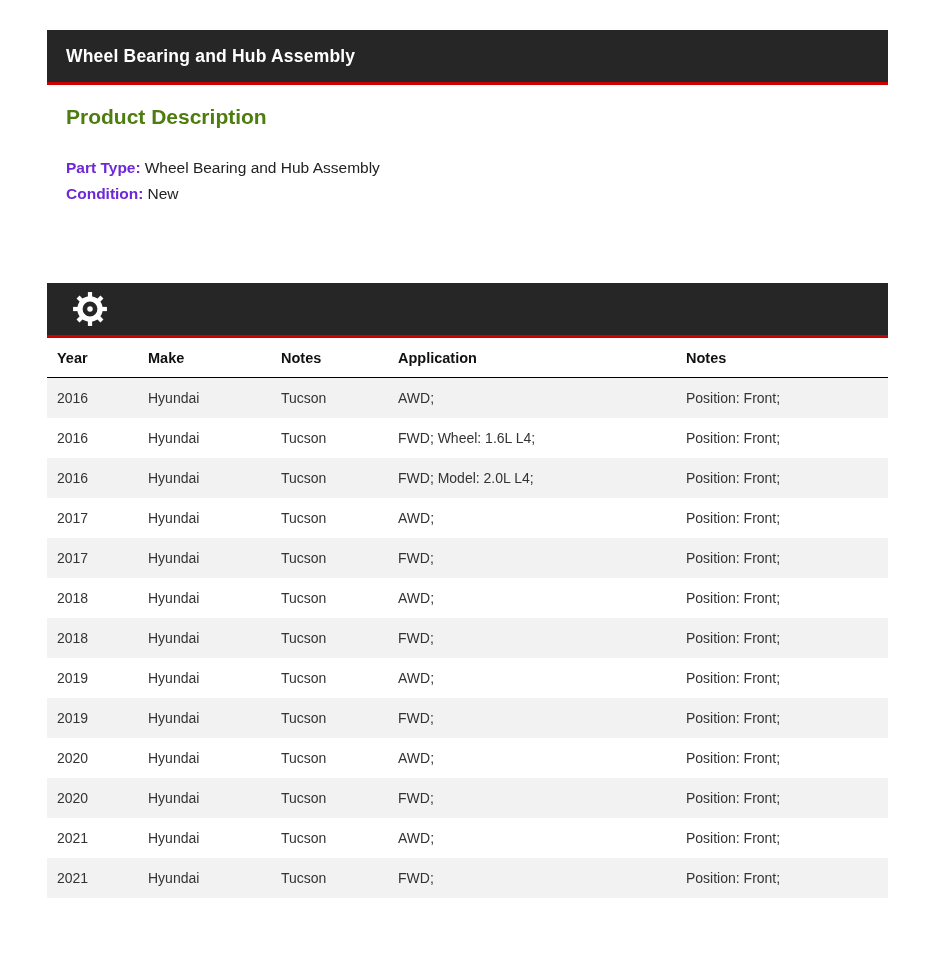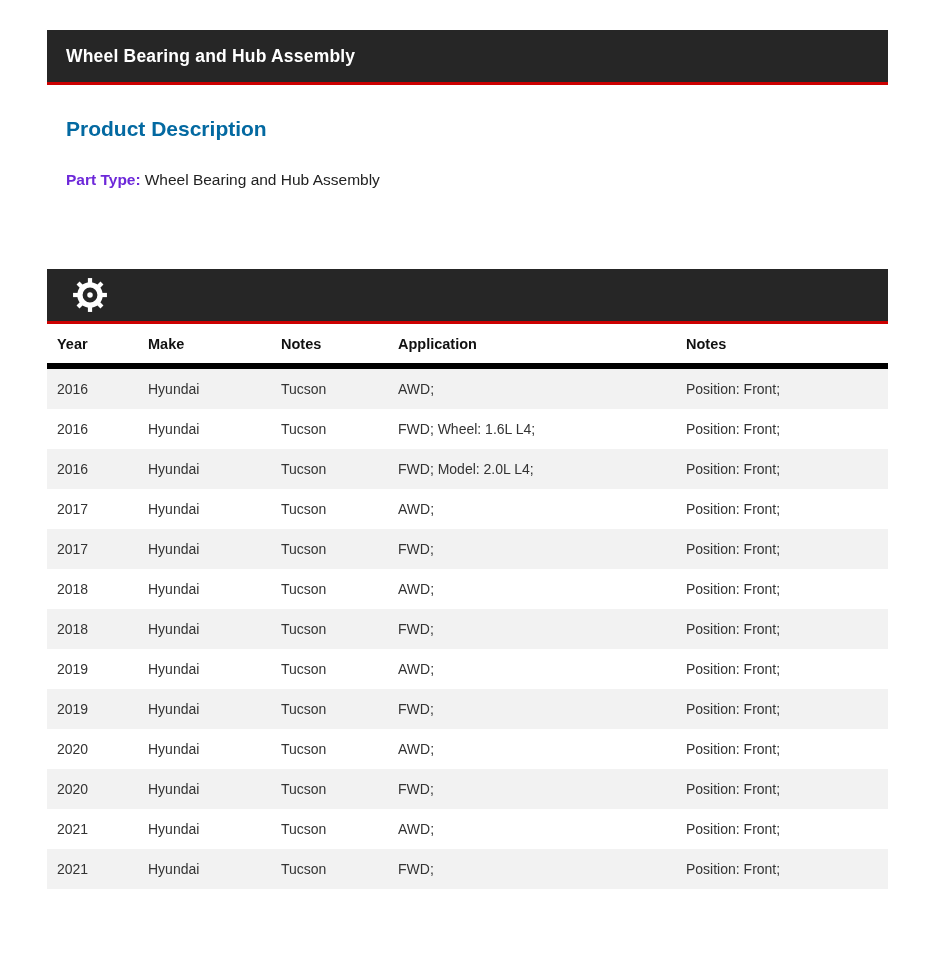--- a/index.html
+++ b/index.html
@@ -35,22 +35,22 @@
     align-items: center;
     justify-content: center;
     flex: 0 0 auto;
   }
 
   
   .panel-body { padding: 0 19px 34px; }
   .desc-heading {
     font-size: 21px;
     font-weight: bold;
-    color: #0369a1;
-    padding: 32px 0 0;
+    color: #4d7c0f;
+    padding: 20px 0 0;
   }
   .desc-fields {
     margin-top: 26px;
     max-width: 330px;
     font-size: 15.5px;
     line-height: 26px;
     color: #222222;
   }
   .desc-fields .field strong {
     font-weight: bold;
@@ -67,21 +67,21 @@
     font-size: 14px;
     color: #333333;
   }
   table.fitment thead th {
     text-align: left;
     font-weight: bold;
     color: #111111;
     font-size: 14.5px;
     padding: 12px 8px 11px 10px;
     background: #ffffff;
-    border-bottom: 6px solid #000000;
+    border-bottom: 1px solid #000000;
   }
   table.fitment tbody td {
     padding: 12px 8px 12px 10px;
     overflow: hidden;
     white-space: nowrap;
   }
   table.fitment tbody tr.stripe { background: var(--stripe, #f2f2f2); }
 </style>
 </head>
 <body>
@@ -89,20 +89,21 @@
 <div class="page">
 
   <section>
     <header class="panel-header">
       <h1 class="bar-title">Wheel Bearing and Hub Assembly</h1>
     </header>
     <div class="panel-body">
       <h2 class="desc-heading">Product Description</h2>
       <div class="desc-fields">
         <p class="field"><strong>Part Type:</strong><span>Wheel Bearing and Hub Assembly</span></p>
+        <p class="field"><strong>Condition:</strong><span>New</span></p>
       </div>
     </div>
   </section>
 
   <section class="compat">
     <header class="panel-header">
       <span class="gear">
         <svg width="36" height="36" viewBox="0 0 34 34" aria-hidden="true">
           <g stroke="#ffffff" stroke-width="4" stroke-linecap="butt">
             <line x1="17" y1="1" x2="17" y2="7"></line>

